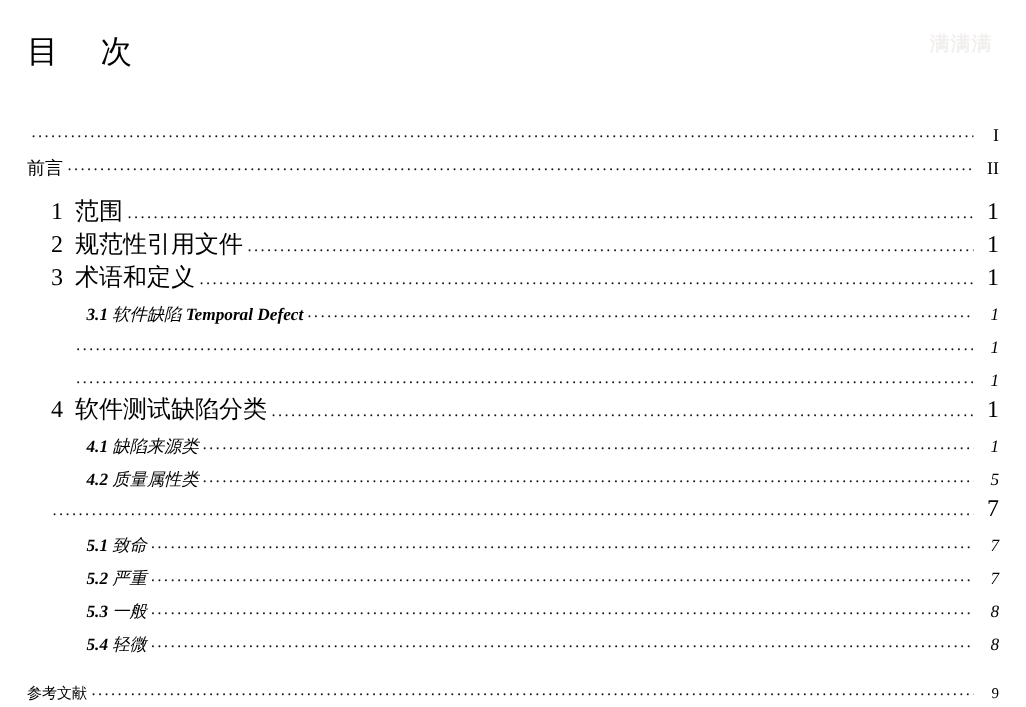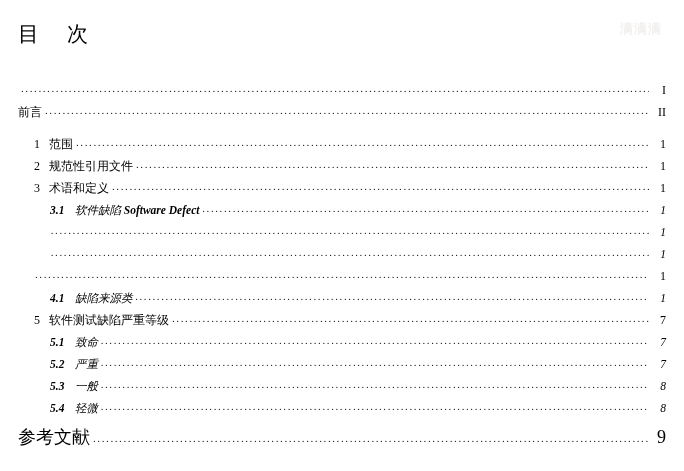--- a/index.html
+++ b/index.html
@@ -85,49 +85,50 @@
     padding-left: 2px;
   }
 
   
   .lvl-front {
     padding-left: 0px;
     font-size: 12px;
   }
   .lvl-1 {
     padding-left: 16px;
-    font-size: 12px;
+    font-size: 16px;
   }
   .lvl-1 .label .num {
     display: inline-block;
     min-width: 12px;
   }
   .lvl-2 {
     padding-left: 32px;
     font-size: 11.5px;
     font-style: italic;
   }
   .lvl-2 .label .num {
     font-weight: bold;
     font-style: italic;
     display: inline-block;
     min-width: 22px;
+    text-align: right;
   }
   .lvl-2 .label .txt {
   }
   .lvl-2 .label .en {
     font-style: italic;
     font-weight: bold;
   }
   .lvl-2 .pageno {
     font-style: italic;
   }
   .lvl-ref {
     padding-left: 0px;
-    font-size: 18px;
+    font-size: 10px;
   }
   .spacer-md { height: 10px; }
 </style>
 </head>
 <body>
 
 <div class="page">
 
   <div class="watermark">满满满</div>
 
@@ -156,43 +157,48 @@
         <span class="label"><span class="num">2</span> <span class="txt">规范性引用文件</span></span>
         <span class="dots"></span>
         <span class="pageno">1</span>
       </div>
       <div class="toc-row lvl-1">
         <span class="label"><span class="num">3</span> <span class="txt">术语和定义</span></span>
         <span class="dots"></span>
         <span class="pageno">1</span>
       </div>
       <div class="toc-row lvl-2">
-        <span class="label"><span class="num">3.1</span> <span class="txt">软件缺陷</span>  <span class="en">Software Defect</span></span>
-        <span class="dots"></span>
-        <span class="pageno">1</span>
-      </div>
-      <div class="toc-row lvl-2">
-        <span class="dots"></span>
-        <span class="pageno">1</span>
-      </div>
-      <div class="toc-row lvl-2">
-        <span class="dots"></span>
-        <span class="pageno">1</span>
-      </div>
-      <div class="toc-row lvl-1">
+        <span class="label"><span class="num">3.1</span> <span class="txt">软件缺陷</span>  <span class="en">Temporal Defect</span></span>
+        <span class="dots"></span>
+        <span class="pageno">1</span>
+      </div>
+      <div class="toc-row lvl-2">
+        <span class="dots"></span>
+        <span class="pageno">1</span>
+      </div>
+      <div class="toc-row lvl-2">
+        <span class="dots"></span>
+        <span class="pageno">1</span>
+      </div>
+      <div class="toc-row lvl-1">
+        <span class="label"><span class="num">4</span> <span class="txt">软件测试缺陷分类</span></span>
         <span class="dots"></span>
         <span class="pageno">1</span>
       </div>
       <div class="toc-row lvl-2">
         <span class="label"><span class="num">4.1</span> <span class="txt">缺陷来源类</span></span>
         <span class="dots"></span>
         <span class="pageno">1</span>
       </div>
-      <div class="toc-row lvl-1">
-        <span class="label"><span class="num">5</span> <span class="txt">软件测试缺陷严重等级</span></span>
+      <div class="toc-row lvl-2">
+        <span class="label"><span class="num">4.2</span> <span class="txt">质量属性类</span></span>
+        <span class="dots"></span>
+        <span class="pageno">5</span>
+      </div>
+      <div class="toc-row lvl-1">
         <span class="dots"></span>
         <span class="pageno">7</span>
       </div>
       <div class="toc-row lvl-2">
         <span class="label"><span class="num">5.1</span> <span class="txt">致命</span></span>
         <span class="dots"></span>
         <span class="pageno">7</span>
       </div>
       <div class="toc-row lvl-2">
         <span class="label"><span class="num">5.2</span> <span class="txt">严重</span></span>

